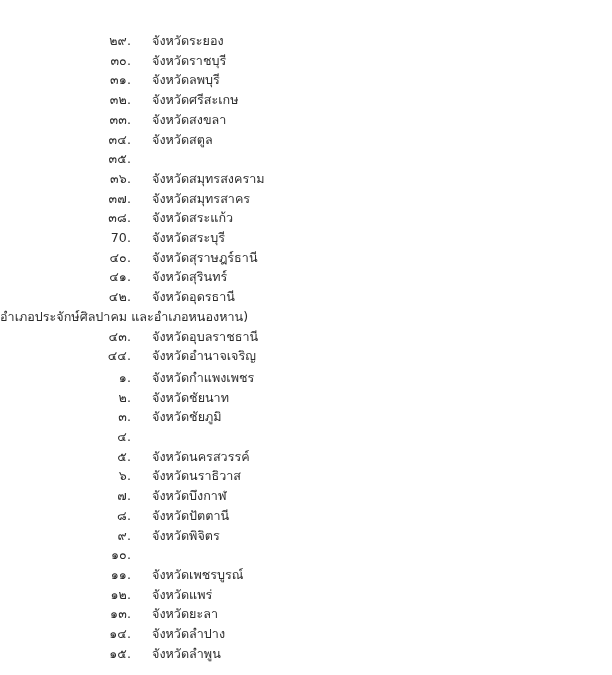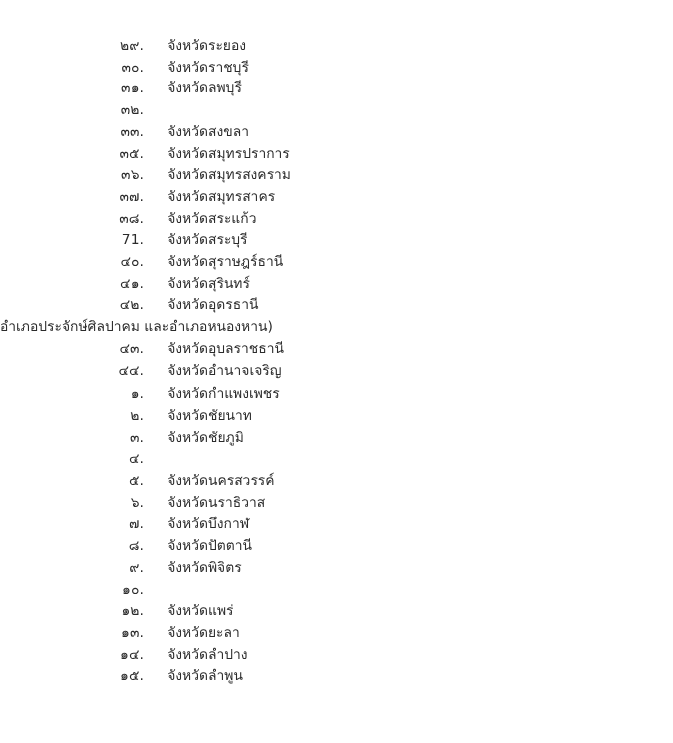--- a/index.html
+++ b/index.html
@@ -86,43 +86,47 @@
       <li class="list-item">
         <span class="item-number">๓๐</span>
         <span class="item-text">จังหวัดราชบุรี</span>
       </li>
       <li class="list-item">
         <span class="item-number">๓๑</span>
         <span class="item-text">จังหวัดลพบุรี</span>
       </li>
       <li class="list-item">
         <span class="item-number">๓๒</span>
+        <span class="item-text">จังหวัดศรีสะเกษ</span>
       </li>
       <li class="list-item">
         <span class="item-number">๓๓</span>
         <span class="item-text">จังหวัดสงขลา</span>
       </li>
       <li class="list-item">
+        <span class="item-number">๓๔</span>
+        <span class="item-text">จังหวัดสตูล</span>
+      </li>
+      <li class="list-item">
         <span class="item-number">๓๕</span>
-        <span class="item-text">จังหวัดสมุทรปราการ</span>
       </li>
       <li class="list-item">
         <span class="item-number">๓๖</span>
         <span class="item-text">จังหวัดสมุทรสงคราม</span>
       </li>
       <li class="list-item">
         <span class="item-number">๓๗</span>
         <span class="item-text">จังหวัดสมุทรสาคร</span>
       </li>
       <li class="list-item">
         <span class="item-number">๓๘</span>
         <span class="item-text">จังหวัดสระแก้ว</span>
       </li>
       <li class="list-item">
-        <span class="item-number">71</span>
+        <span class="item-number">70</span>
         <span class="item-text">จังหวัดสระบุรี</span>
       </li>
       <li class="list-item">
         <span class="item-number">๔๐</span>
         <span class="item-text">จังหวัดสุราษฎร์ธานี</span>
       </li>
       <li class="list-item">
         <span class="item-number">๔๑</span>
         <span class="item-text">จังหวัดสุรินทร์</span>
       </li>
@@ -177,20 +181,24 @@
         <span class="item-text">จังหวัดปัตตานี</span>
       </li>
       <li class="list-item">
         <span class="item-number">๙</span>
         <span class="item-text">จังหวัดพิจิตร</span>
       </li>
       <li class="list-item">
         <span class="item-number">๑๐</span>
       </li>
       <li class="list-item">
+        <span class="item-number">๑๑</span>
+        <span class="item-text">จังหวัดเพชรบูรณ์</span>
+      </li>
+      <li class="list-item">
         <span class="item-number">๑๒</span>
         <span class="item-text">จังหวัดแพร่</span>
       </li>
       <li class="list-item">
         <span class="item-number">๑๓</span>
         <span class="item-text">จังหวัดยะลา</span>
       </li>
       <li class="list-item">
         <span class="item-number">๑๔</span>
         <span class="item-text">จังหวัดลำปาง</span>

